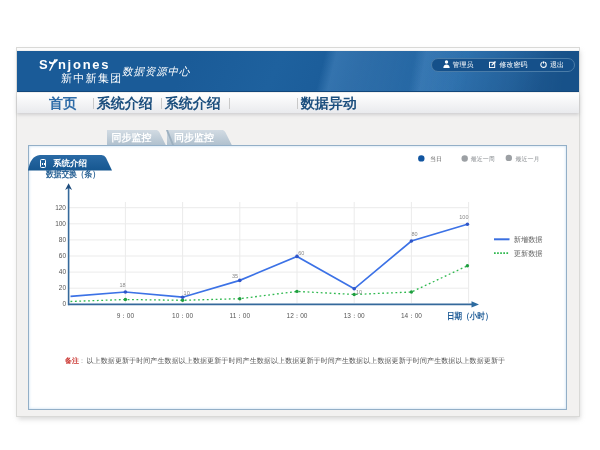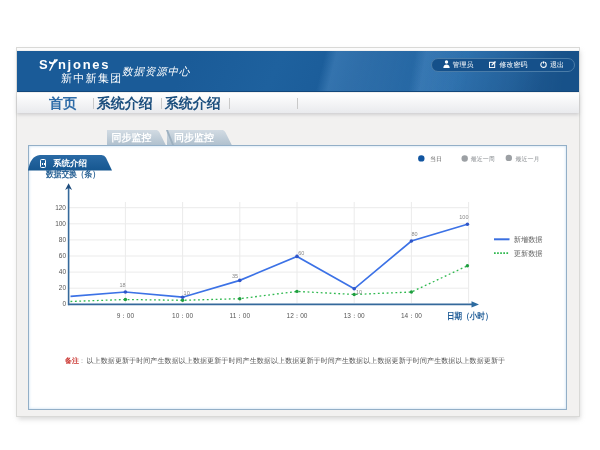--- a/index.html
+++ b/index.html
@@ -75,20 +75,21 @@
       </div>
     </div>
     <div id="nav">
       <div class="navitem" style="left:12px; color:#2e6ca8;">首页</div>
       <div class="navsep" style="left:75.5px"></div>
       <div class="navitem" style="left:73.8px;">系统介绍</div>
       <div class="navsep" style="left:143.5px"></div>
       <div class="navitem" style="left:141.8px;">系统介绍</div>
       <div class="navsep" style="left:211.5px"></div>
       <div class="navsep" style="left:279.5px"></div>
+      <div class="navitem" style="left:277.8px;">数据异动</div>
     </div>
     <div class="tab" id="tab2">同步监控</div>
     <div class="tab" id="tab3">同步监控</div>
     <div id="tabslash"></div>
     <div class="tab" id="tab1"><span id="tabicon"></span>系统介绍</div>
     <div id="panel"></div>
   </div>
   <svg id="chart" viewBox="0 0 600 450">
     <g font-family="Liberation Sans, sans-serif">
 

